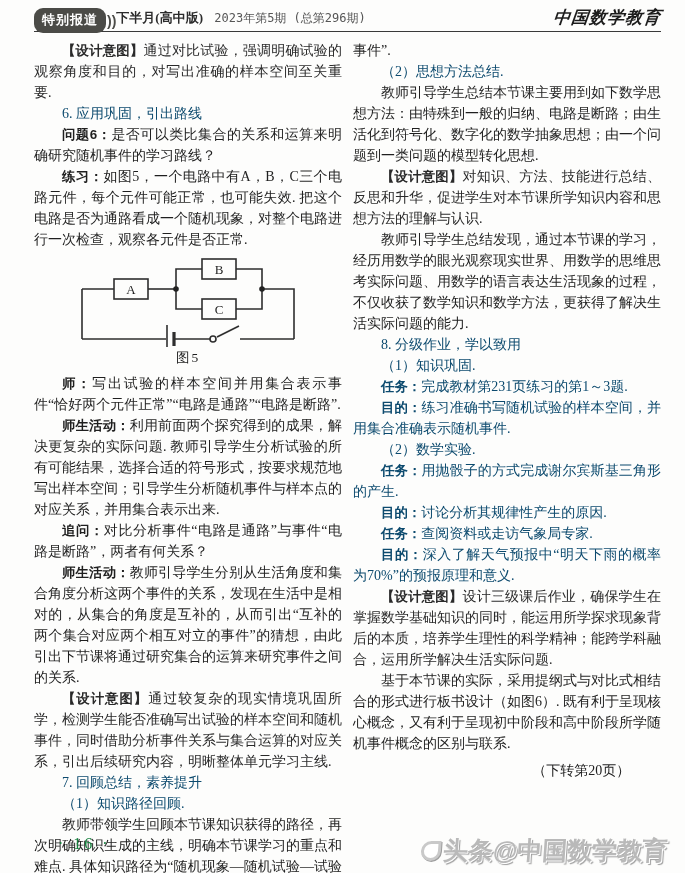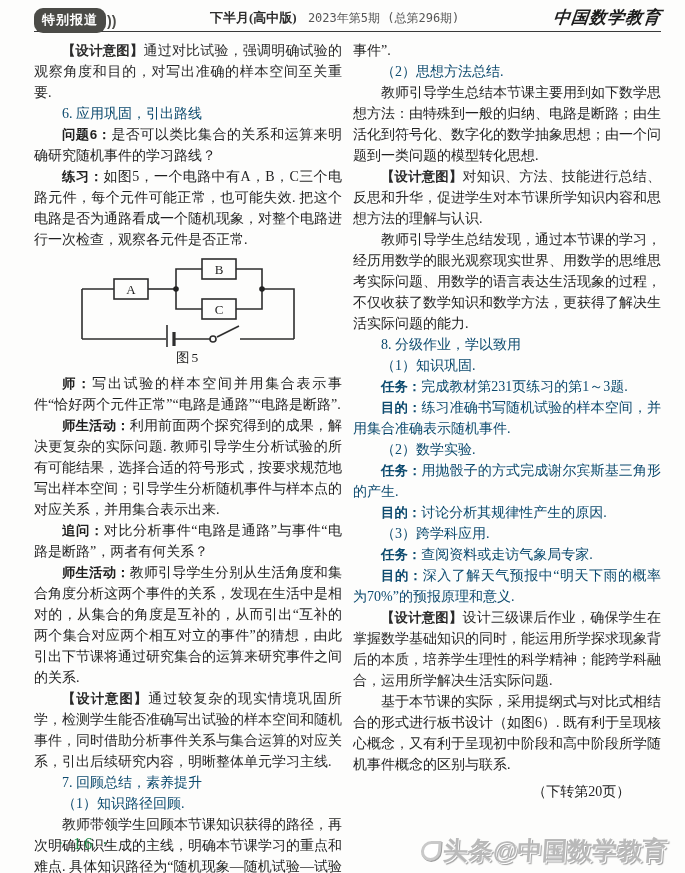--- a/index.html
+++ b/index.html
@@ -39,21 +39,20 @@
     color: #4b4b47;
     font-family: "Liberation Sans", sans-serif;
     font-weight: bold;
     font-size: 14px;
     margin-left: 1px;
     position: relative;
     top: 1px;
   }
   .header-center {
     flex: 1;
-    text-align: center;
     font-size: 13px;
     white-space: nowrap;
     padding-bottom: 4px;
   }
   .header-center .edition { color: #2c2c2c; font-weight: bold; }
   .header-center .issue { color: #555; margin-left: 8px; font-family: "DejaVu Sans Mono", monospace; font-size: 12px; }
   .journal-title {
     font-weight: bold;
     font-style: italic;
     font-size: 17px;
@@ -216,21 +215,20 @@
       <p class="para">教师引导学生总结本节课主要用到如下数学思想方法：由特殊到一般的归纳、电路是断路；由生活化到符号化、数字化的数学抽象思想；由一个问题到一类问题的模型转化思想.</p>
       <p class="para design"><b class="lead">【设计意图】</b><span>对知识、方法、技能进行总结、反思和升华，促进学生对本节课所学知识内容和思想方法的理解与认识.</span></p>
       <p class="para">教师引导学生总结发现，通过本节课的学习，经历用数学的眼光观察现实世界、用数学的思维思考实际问题、用数学的语言表达生活现象的过程，不仅收获了数学知识和数学方法，更获得了解决生活实际问题的能力.</p>
       <p class="para kai">8. 分级作业，学以致用</p>
       <p class="para kai">（1）知识巩固.</p>
       <p class="para kai"><b class="lead">任务：</b><span>完成教材第231页练习的第1～3题.</span></p>
       <p class="para kai"><b class="lead">目的：</b><span>练习准确书写随机试验的样本空间，并用集合准确表示随机事件.</span></p>
       <p class="para kai">（2）数学实验.</p>
       <p class="para kai"><b class="lead">任务：</b><span>用抛骰子的方式完成谢尔宾斯基三角形的产生.</span></p>
       <p class="para kai"><b class="lead">目的：</b><span>讨论分析其规律性产生的原因.</span></p>
-      <p class="para kai">（3）跨学科应用.</p>
       <p class="para kai"><b class="lead">任务：</b><span>查阅资料或走访气象局专家.</span></p>
       <p class="para kai"><b class="lead">目的：</b><span>深入了解天气预报中“明天下雨的概率为70%”的预报原理和意义.</span></p>
       <p class="para design"><b class="lead">【设计意图】</b><span>设计三级课后作业，确保学生在掌握数学基础知识的同时，能运用所学探求现象背后的本质，培养学生理性的科学精神；能跨学科融合，运用所学解决生活实际问题.</span></p>
 
 
       <p class="para">基于本节课的实际，采用提纲式与对比式相结合的形式进行板书设计（如图6）. 既有利于呈现核心概念，又有利于呈现初中阶段和高中阶段所学随机事件概念的区别与联系.</p>
       <p class="turn-note">（下转第20页）</p>
     </div>
   </div>
 

